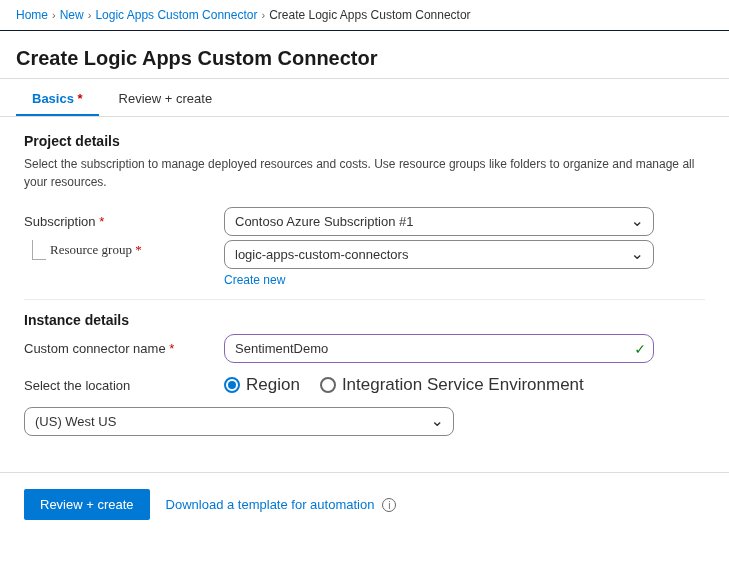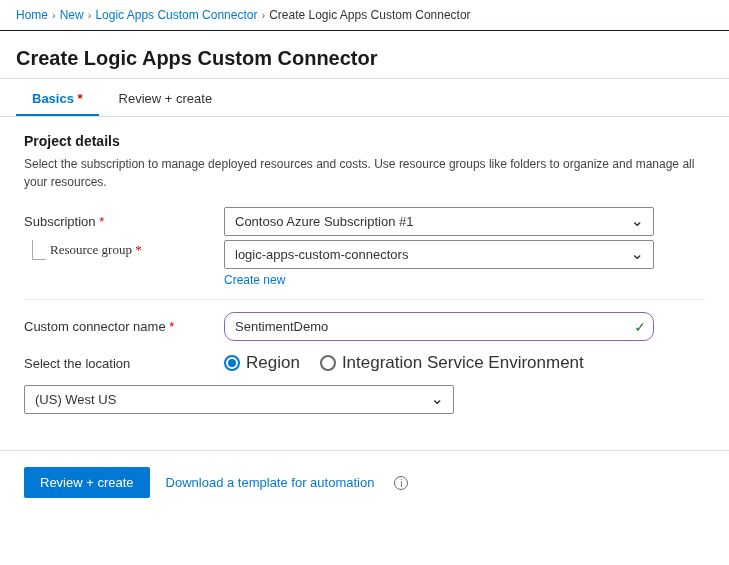--- a/index.html
+++ b/index.html
@@ -115,21 +115,21 @@
       width: 100%;
       border: 1px solid #8a8886;
       padding: 6px 30px 6px 10px;
       font-size: 13px;
       color: #333;
       background: #fff;
       appearance: none;
       -webkit-appearance: none;
       cursor: pointer;
       position: relative;
-      border-radius: 2px;
+      border-radius: 8px;
     }
     .dropdown-wrap {
       position: relative;
     }
     .dropdown-wrap::after {
       content: '⌄';
       position: absolute;
       right: 10px;
       top: 50%;
       transform: translateY(-60%);
@@ -244,21 +244,21 @@
       border-radius: 2px;
     }
 
     .download-link {
       color: #0078d4;
       font-size: 13px;
       cursor: pointer;
       text-decoration: none;
       display: flex;
       align-items: flex-end;
-      gap: 20px;
+      gap: 8px;
     }
 
     .info-icon {
       display: inline-flex;
       align-items: center;
       justify-content: center;
       width: 14px;
       height: 14px;
       border-radius: 50%;
       border: 1px solid #666;
@@ -338,20 +338,21 @@
         <select class="dropdown">
           <option>logic-apps-custom-connectors</option>
         </select>
       </div>
       <a class="create-new-link">Create new</a>
     </div>
   </div>
 
   <hr class="section-divider">
 
+  <div class="section-header">Instance details</div>
 
   <div class="form-row">
     <div class="form-label">
       <span>Custom connector name</span> <span class="required-star">*</span>
     </div>
     <div class="form-control-wrap">
       <div class="input-wrap">
         <input type="text" class="text-input input-purple" value="SentimentDemo" style="">
         <span class="check-icon">✓</span>
       </div>

